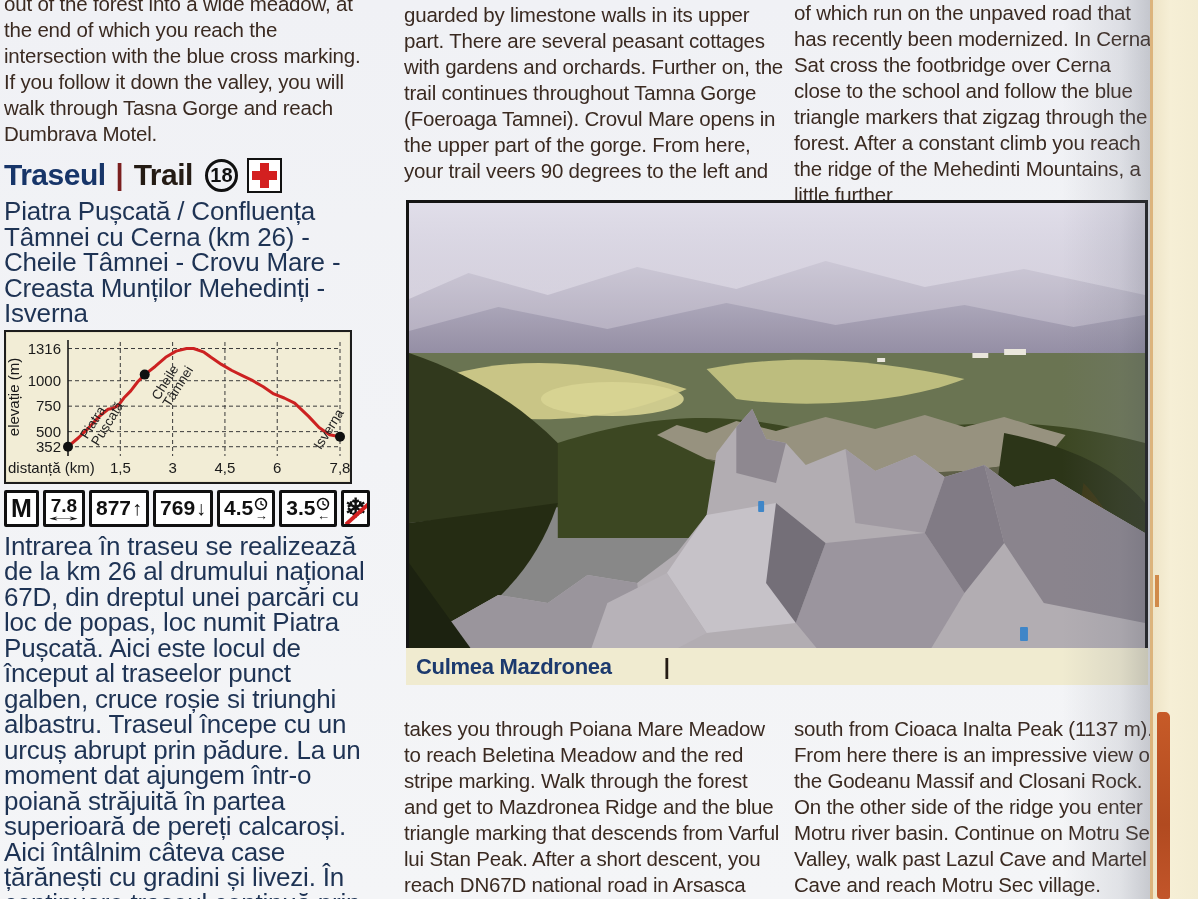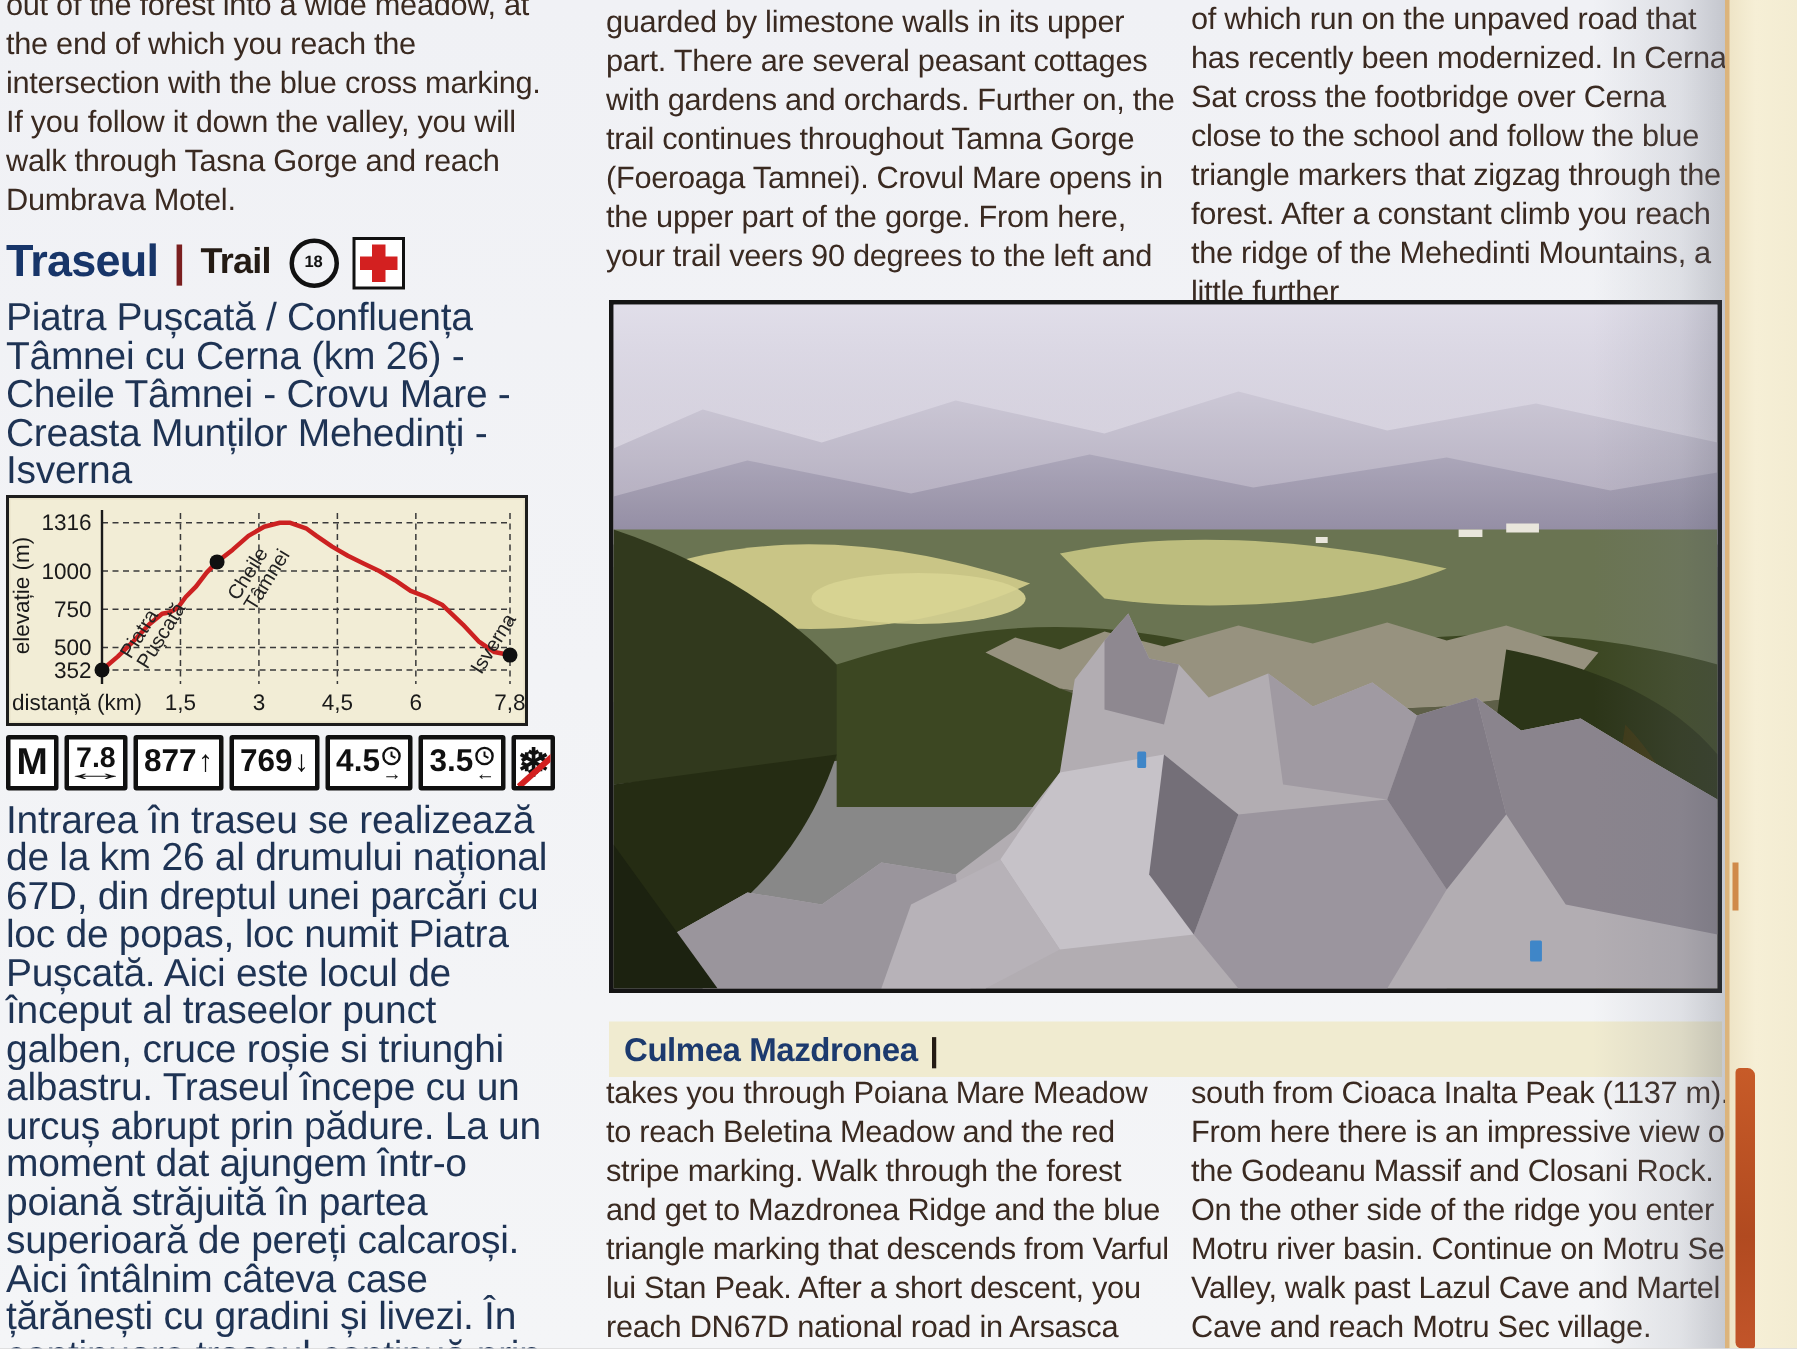--- a/index.html
+++ b/index.html
@@ -10,24 +10,24 @@
   .col{position:absolute;}
   p{margin:0;}
   .en-text{color:#3a2a21;font-size:20.5px;line-height:26px;letter-spacing:-0.2px;}
   .ro-text{color:#1e3354;font-size:26px;line-height:25.5px;letter-spacing:-0.2px;}
   .col-left{left:4px;top:0;width:366px;height:690px;}
   .col-left .toppara{margin-top:-9px;}
   
   .trail-head{display:flex;align-items:center;gap:9px;margin-top:9px;height:38px;}
   .th-ro{color:#173569;font-weight:bold;font-size:30px;letter-spacing:-0.5px;}
   .th-sep{color:#7a1f1f;font-weight:bold;font-size:29px;margin:0 1px;}
-  .th-en{color:#241b14;font-weight:bold;font-size:24px;letter-spacing:-0.5px;}
+  .th-en{color:#241b14;font-weight:bold;font-size:30px;letter-spacing:-0.5px;}
   .th-num{display:inline-flex;align-items:center;justify-content:center;
           width:27px;height:27px;border:3px solid #111;border-radius:50%;
-          font-size:11px;font-weight:bold;color:#111;margin-left:3px;}
+          font-size:20px;font-weight:bold;color:#111;margin-left:3px;}
   .redcross{position:relative;display:inline-block;width:31px;height:31px;
             background:#fff;border:2.5px solid #111;}
   .redcross::before{content:"";position:absolute;left:11px;top:3px;width:9px;height:25px;background:#d32020;}
   .redcross::after{content:"";position:absolute;left:3px;top:11px;width:25px;height:9px;background:#d32020;}
   .route{margin-top:5px;}
   
   .chartbox{margin-top:3px;width:344px;height:150px;background:#f2edd6;
             border:2px solid #1d1d1d;box-shadow:0 0 0 1px #e8e2c8 inset;}
   .chartbox svg{overflow:visible;display:block;}
   .grid{stroke:#3a3a3a;stroke-width:1;stroke-dasharray:4 3;}
@@ -57,23 +57,23 @@
          transform:rotate(-42deg);}
   
   .col-mid-top{left:404px;top:2px;width:380px;}
   .col-right-top{left:794px;top:0;width:362px;}
   .col-mid-bot{left:404px;top:716px;width:380px;}
   .col-right-bot{left:794px;top:716px;width:372px;}
   
   .photo{position:absolute;left:406px;top:200px;width:736px;height:456px;
          border:3px solid #141414;background:#888;}
   .photo svg{display:block;width:100%;height:100%;}
-  .caption{position:absolute;left:406px;top:681px;width:742px;height:37px;
+  .caption{position:absolute;left:406px;top:648px;width:742px;height:37px;
            background:#f0ebd0;display:flex;align-items:center;padding-left:10px;
-           box-sizing:border-box;font-size:22px;font-weight:bold;letter-spacing:-0.3px;}
+           box-sizing:border-box;font-size:22px;font-weight:bold;letter-spacing:-0.3px;gap:44px;}
   .cap-ro{color:#1c3a6e;}
   .cap-sep{color:#241b14;margin:0 8px;}
   .cap-en{color:#2f241d;}
   
   .curl{position:absolute;left:1062px;top:0;width:90px;height:899px;
         background:linear-gradient(to right,rgba(120,125,140,0),rgba(120,125,140,0.16) 65%,rgba(90,95,110,0.30));}
   .edge{position:absolute;left:1152px;top:0;width:46px;height:899px;
         background:linear-gradient(to right,#eee4c6,#f6efd6 40%,#f3ecd2);}
   .edge-line{position:absolute;left:1150px;top:0;width:3px;height:899px;background:#dcb47c;}
   .edge-dash{position:absolute;left:1155px;top:575px;width:4px;height:32px;background:#d08a4a;}

